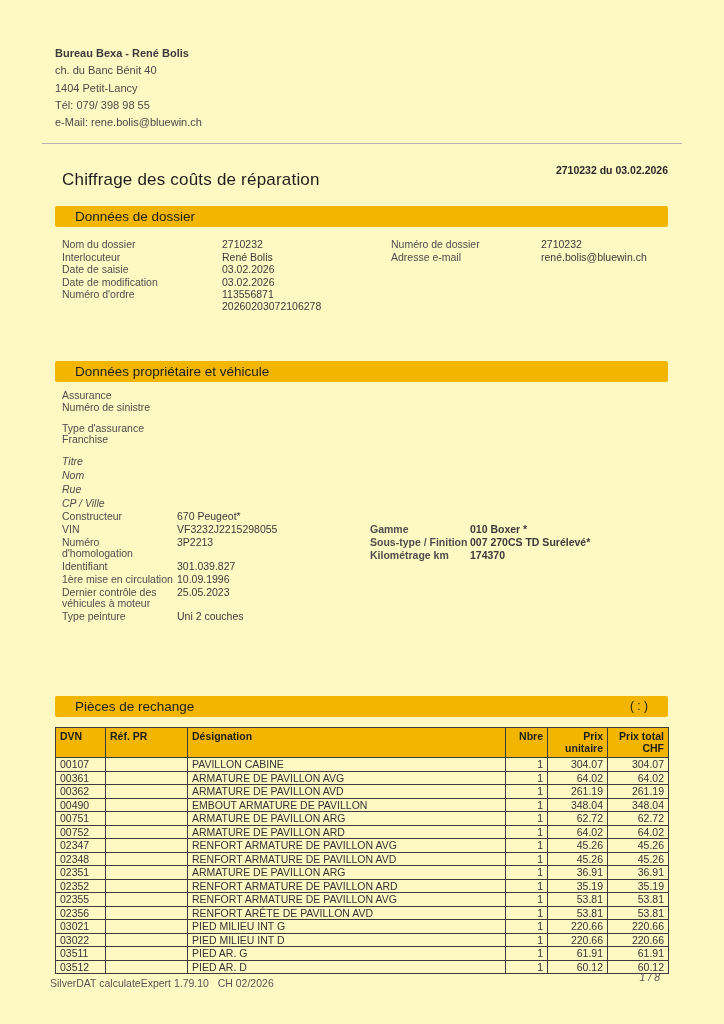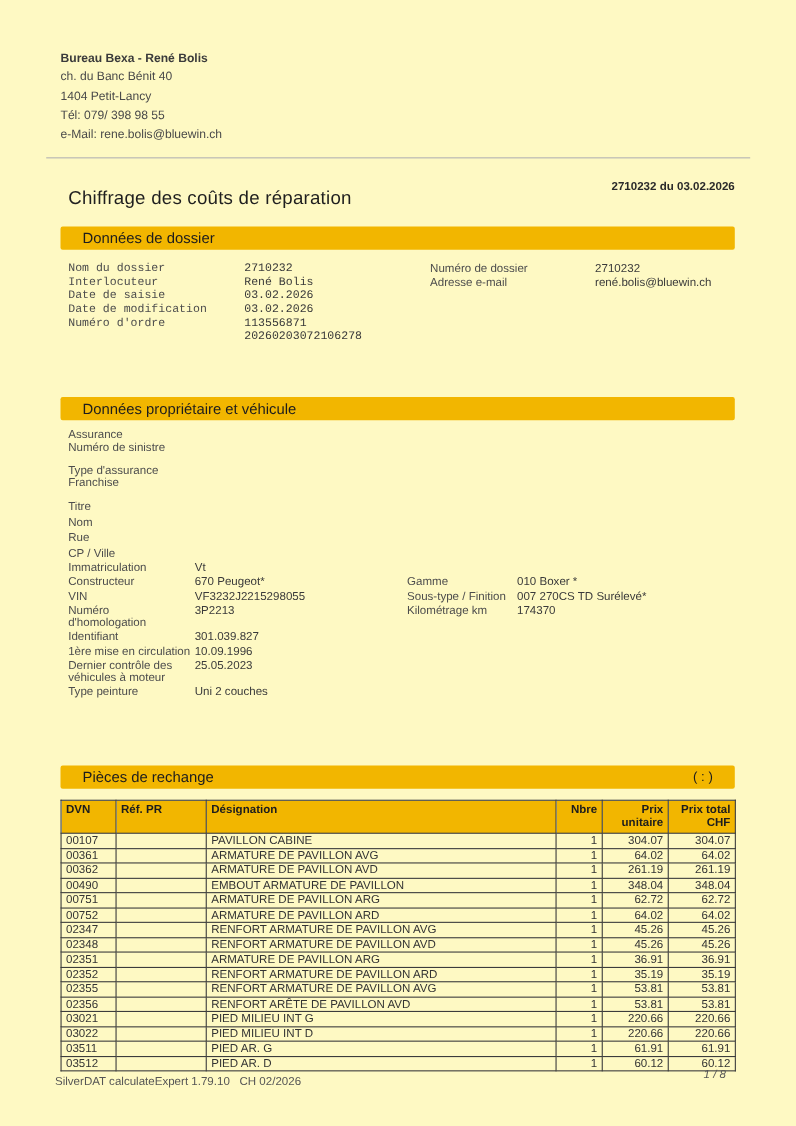--- a/index.html
+++ b/index.html
@@ -34,38 +34,38 @@
   .bar-right{float:right;font-size:12px;}
 
   
   .field-row{display:flex;align-items:flex-start;margin-bottom:1px;}
   .f-label{color:#4d4d4d;flex:0 0 auto;}
   .f-value{color:#3a3a3a;white-space:pre-wrap;}
   .fields{font-size:10.5px;line-height:11.6px;}
 
   
   .dossier-grid{position:absolute;top:239px;left:62px;width:606px;display:flex;}
-  .dossier-left{width:315px;font-family:Liberation Mono, monospace;}
+  .dossier-left{width:315px;}
   .dossier-left .f-label{width:160px;}
   .dossier-right{flex:1;}
   .dossier-right .f-label{width:150px;margin-left:14px;}
 
   
   .owner-fields{position:absolute;top:390px;left:62px;font-size:10.5px;line-height:11.6px;}
   .owner-group{margin-bottom:9.5px;}
-  .owner-group:last-child .owner-line{line-height:13.9px;}
+  .owner-group:last-child .owner-line{line-height:13.9px;font-style:italic;}
 
   
   .vehicle-fields{position:absolute;top:511px;left:62px;width:606px;font-size:10.5px;line-height:11.3px;}
   .vehicle-left{position:absolute;left:0;top:0;width:300px;}
   .vehicle-left .f-label{width:115px;padding-right:4px;box-sizing:border-box;}
   .vehicle-left .field-row{margin-bottom:1.6px;}
   .vehicle-right{position:absolute;left:308px;top:13px;width:290px;}
   .vehicle-right .f-label{width:100px;}
-  .vehicle-right .field-row{margin-bottom:1.6px;}
+  .vehicle-right .field-row{margin-bottom:1.6px;font-weight:bold;}
 
   
   .parts-table{
     position:absolute;top:727px;left:55px;width:613px;
     border-collapse:collapse;table-layout:fixed;
     font-size:10.5px;color:#333;
   }
   .parts-table th,.parts-table td{
     border:1px solid #3c3c3c;box-sizing:border-box;
     padding:1px 4px;overflow:hidden;white-space:nowrap;
@@ -159,24 +159,20 @@
       <div class="owner-group">
         <div class="owner-line f-label">Titre</div>
         <div class="owner-line f-label">Nom</div>
         <div class="owner-line f-label">Rue</div>
         <div class="owner-line f-label">CP / Ville</div>
       </div>
     </div>
 
   <div class="vehicle-fields">
     <div class="vehicle-left" id="vehicle-left">
-        <div class="field-row">
-          <div class="f-label">Immatriculation</div>
-          <div class="f-value">Vt</div>
-        </div>
         <div class="field-row">
           <div class="f-label">Constructeur</div>
           <div class="f-value">670 Peugeot*</div>
         </div>
         <div class="field-row">
           <div class="f-label">VIN</div>
           <div class="f-value">VF3232J2215298055</div>
         </div>
         <div class="field-row">
           <div class="f-label">Numéro d'homologation</div>

